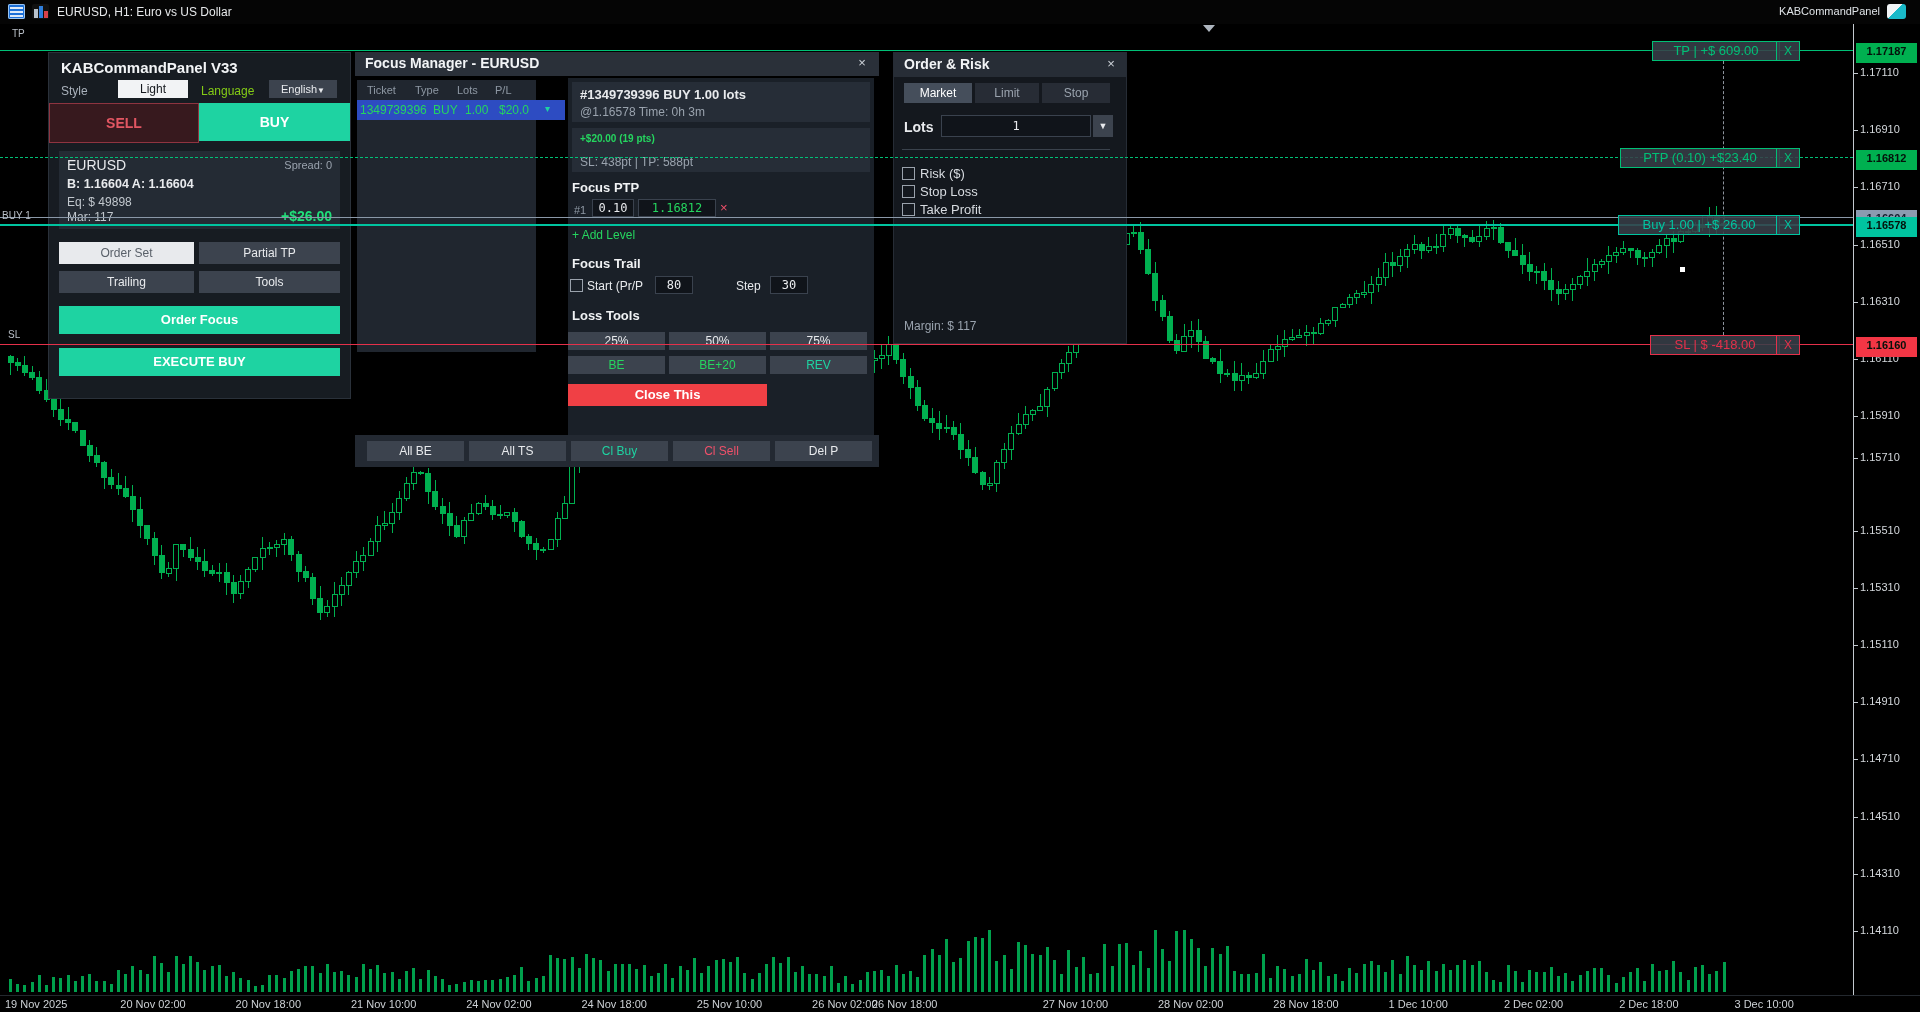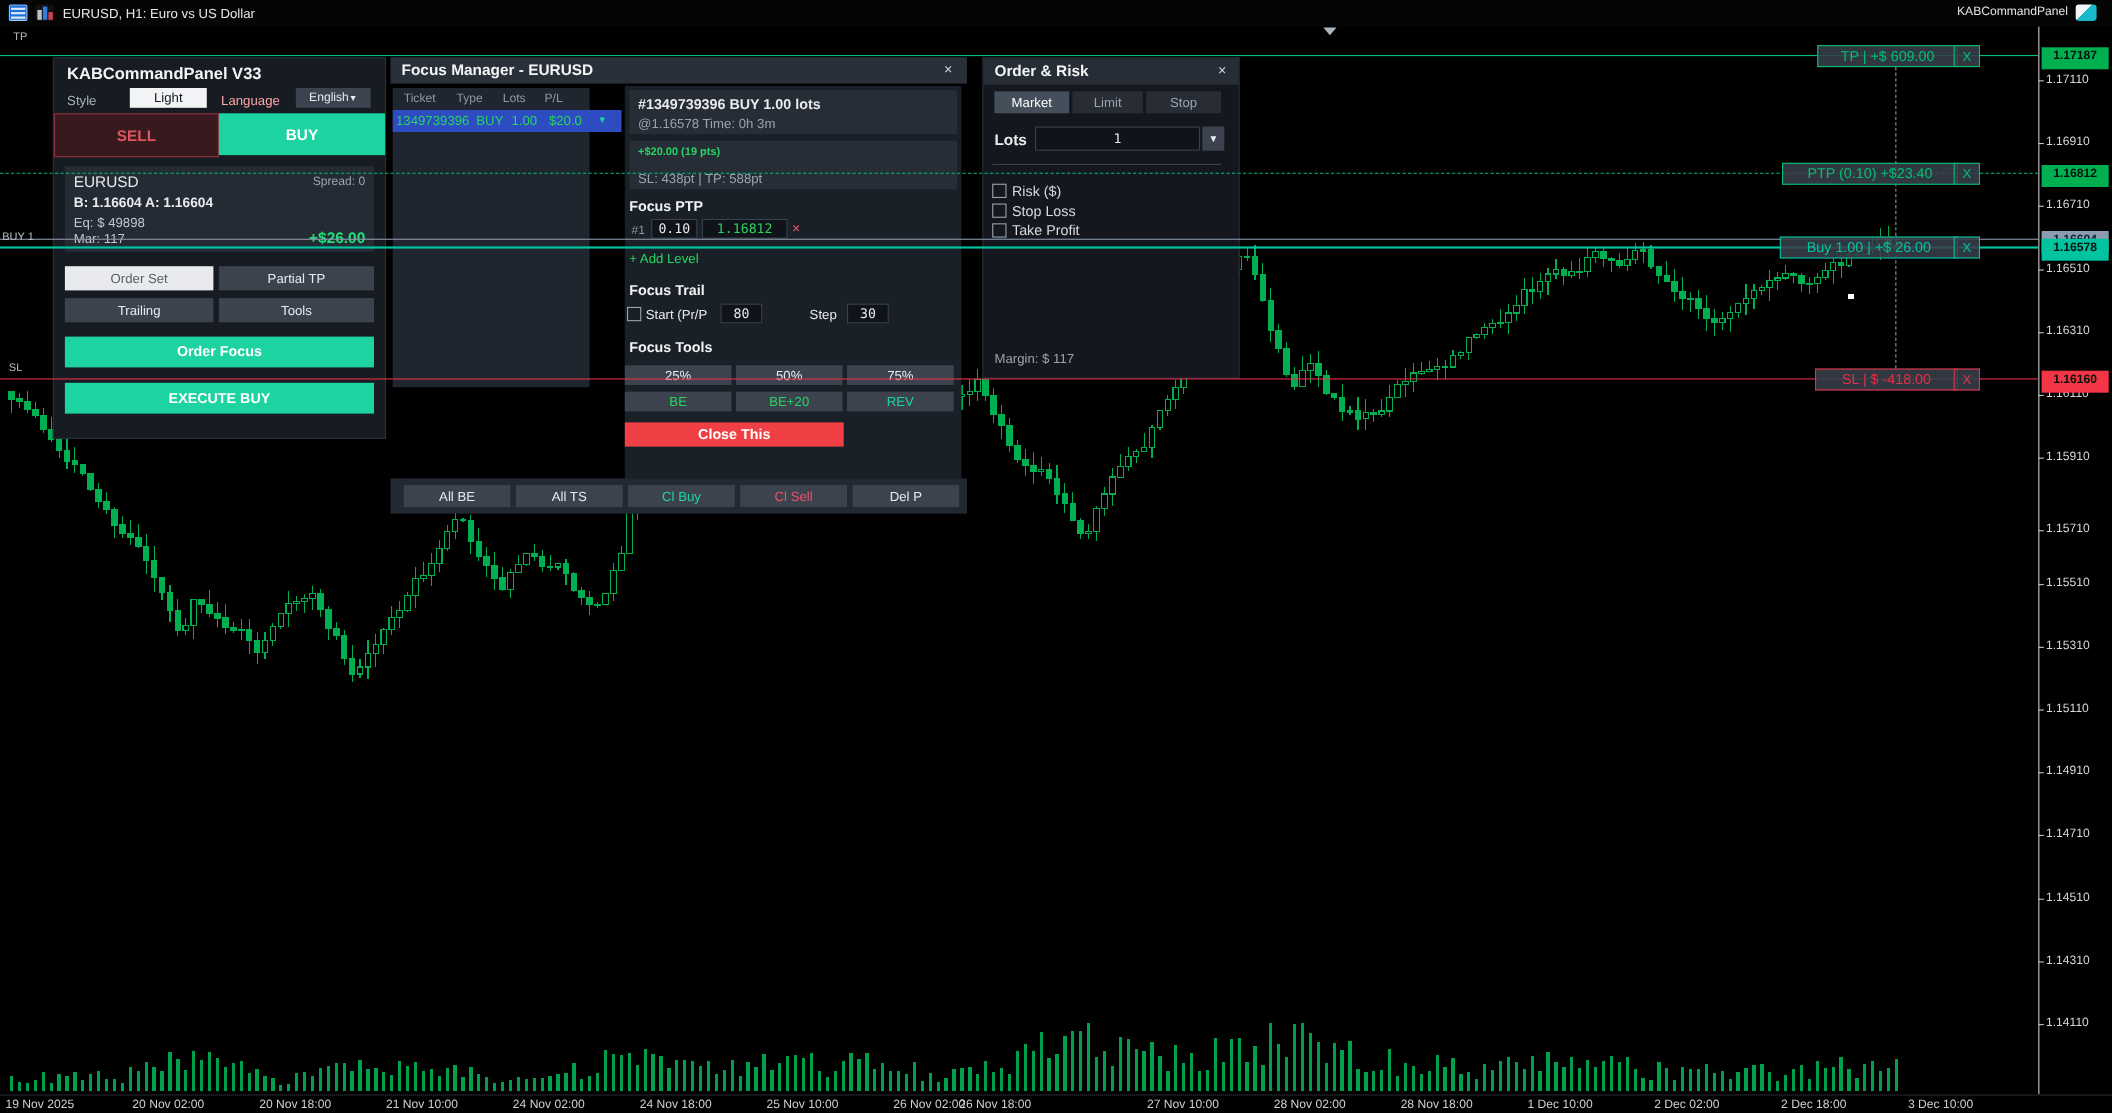--- a/index.html
+++ b/index.html
@@ -818,21 +818,21 @@
 
 <div id="y-axis" class="abs">
     <div class="y-tick" style="top: -15.2px;"><i></i>1.17310</div>
     <div class="y-tick" style="top: 42px;"><i></i>1.17110</div>
     <div class="y-tick" style="top: 99.2px;"><i></i>1.16910</div>
     <div class="y-tick" style="top: 156.4px;"><i></i>1.16710</div>
     <div class="y-tick" style="top: 213.6px;"><i></i>1.16510</div>
     <div class="y-tick" style="top: 270.8px;"><i></i>1.16310</div>
     <div class="y-tick" style="top: 328px;"><i></i>1.16110</div>
     <div class="y-tick" style="top: 385.2px;"><i></i>1.15910</div>
-    <div class="y-tick" style="top: 451px;"><i></i>1.15710</div>
+    <div class="y-tick" style="top: 427px;"><i></i>1.15710</div>
     <div class="y-tick" style="top: 499.6px;"><i></i>1.15510</div>
     <div class="y-tick" style="top: 556.8px;"><i></i>1.15310</div>
     <div class="y-tick" style="top: 614px;"><i></i>1.15110</div>
     <div class="y-tick" style="top: 671.2px;"><i></i>1.14910</div>
     <div class="y-tick" style="top: 728.4px;"><i></i>1.14710</div>
     <div class="y-tick" style="top: 785.6px;"><i></i>1.14510</div>
     <div class="y-tick" style="top: 842.8px;"><i></i>1.14310</div>
     <div class="y-tick" style="top: 900px;"><i></i>1.14110</div>
   </div>
 <div id="x-axis" class="abs">
@@ -855,21 +855,21 @@
   </div>
 
 <span class="left-marker" style="left:12px;top:28px">TP</span>
 <span class="left-marker" style="left:2px;top:210px">BUY 1</span>
 <span class="left-marker" style="left:8px;top:329px">SL</span>
 
 <div id="kab" class="panel">
   <div class="ptitle" style="left:12px;top:6px;font-size:15px">KABCommandPanel  V33</div>
   <span class="glabel" style="left:12px;top:31px;color:#aab2bc">Style</span>
   <div class="btn" style="left:69px;top:27px;width:70px;height:18px;line-height:18px;background:#f2f3f5;color:#15181d">Light</div>
-  <span class="glabel" style="left:152px;top:31px;color:#fca5a5">Language</span>
+  <span class="glabel" style="left:152px;top:31px;color:#84cc16">Language</span>
   <div class="btn" style="left:220px;top:27px;width:68px;height:18px;line-height:18px;font-size:11px">
     <span>English</span><span style="font-size:8px">▼</span>
   </div>
   <div id="kab-sell" class="btn">SELL</div>
   <div id="kab-buy" class="btn">BUY</div>
   <div id="kab-info">
     <span class="abs" style="left:8px;top:6px;font-weight:normal;font-size:14px">EURUSD</span>
     <span class="abs" style="right:8px;top:8px;font-size:11px;color:#9aa3ae">Spread: 0</span>
     <span class="abs" style="left:8px;top:26px;font-weight:bold;font-size:12.5px">B: 1.16604  A: 1.16604</span>
     <span class="abs" style="left:8px;top:44px;font-size:12px;color:#c2c8ce">Eq: $ 49898</span>
@@ -916,21 +916,21 @@
     <div class="inp" style="left:24px;top:121px;width:40px;height:16px">0.10</div>
     <div class="inp green-text" style="left:70px;top:121px;width:76px;height:16px">1.16812</div>
     <span class="abs red-text" style="left:152px;top:122px;font-size:13px;cursor:pointer">×</span>
     <span class="abs green-text" style="left:4px;top:150px;font-size:12px;cursor:pointer">+ Add Level</span>
     <span class="fm-h" style="top:178px">Focus Trail</span>
     <span class="chk" style="left:2px;top:201px"></span>
     <span class="abs" style="left:19px;top:201px;font-size:12px">Start (Pr/P</span>
     <div class="inp" style="left:87px;top:198px;width:36px;height:16px">80</div>
     <span class="abs" style="left:168px;top:201px;font-size:12px">Step</span>
     <div class="inp" style="left:202px;top:198px;width:36px;height:16px">30</div>
-    <span class="fm-h" style="top:230px">Focus Tools</span>
+    <span class="fm-h" style="top:230px">Loss Tools</span>
     <div class="btn" style="left:0;top:254px;width:97px;height:18px;line-height:18px">25%</div>
     <div class="btn" style="left:101px;top:254px;width:97px;height:18px;line-height:18px">50%</div>
     <div class="btn" style="left:202px;top:254px;width:97px;height:18px;line-height:18px">75%</div>
     <div class="btn green-text" style="left:0;top:278px;width:97px;height:18px;line-height:18px">BE</div>
     <div class="btn green-text" style="left:101px;top:278px;width:97px;height:18px;line-height:18px">BE+20</div>
     <div class="btn teal-text" style="left:202px;top:278px;width:97px;height:18px;line-height:18px">REV</div>
     <div class="btn" style="left:0;top:306px;width:199px;height:22px;line-height:22px;background:#f04045;color:#fff;font-weight:bold;font-size:13px">Close This</div>
   </div>
   <div id="fm-footer">
     <div class="btn" style="left:12px;top:6px;width:97px;height:20px;line-height:20px">All BE</div>

